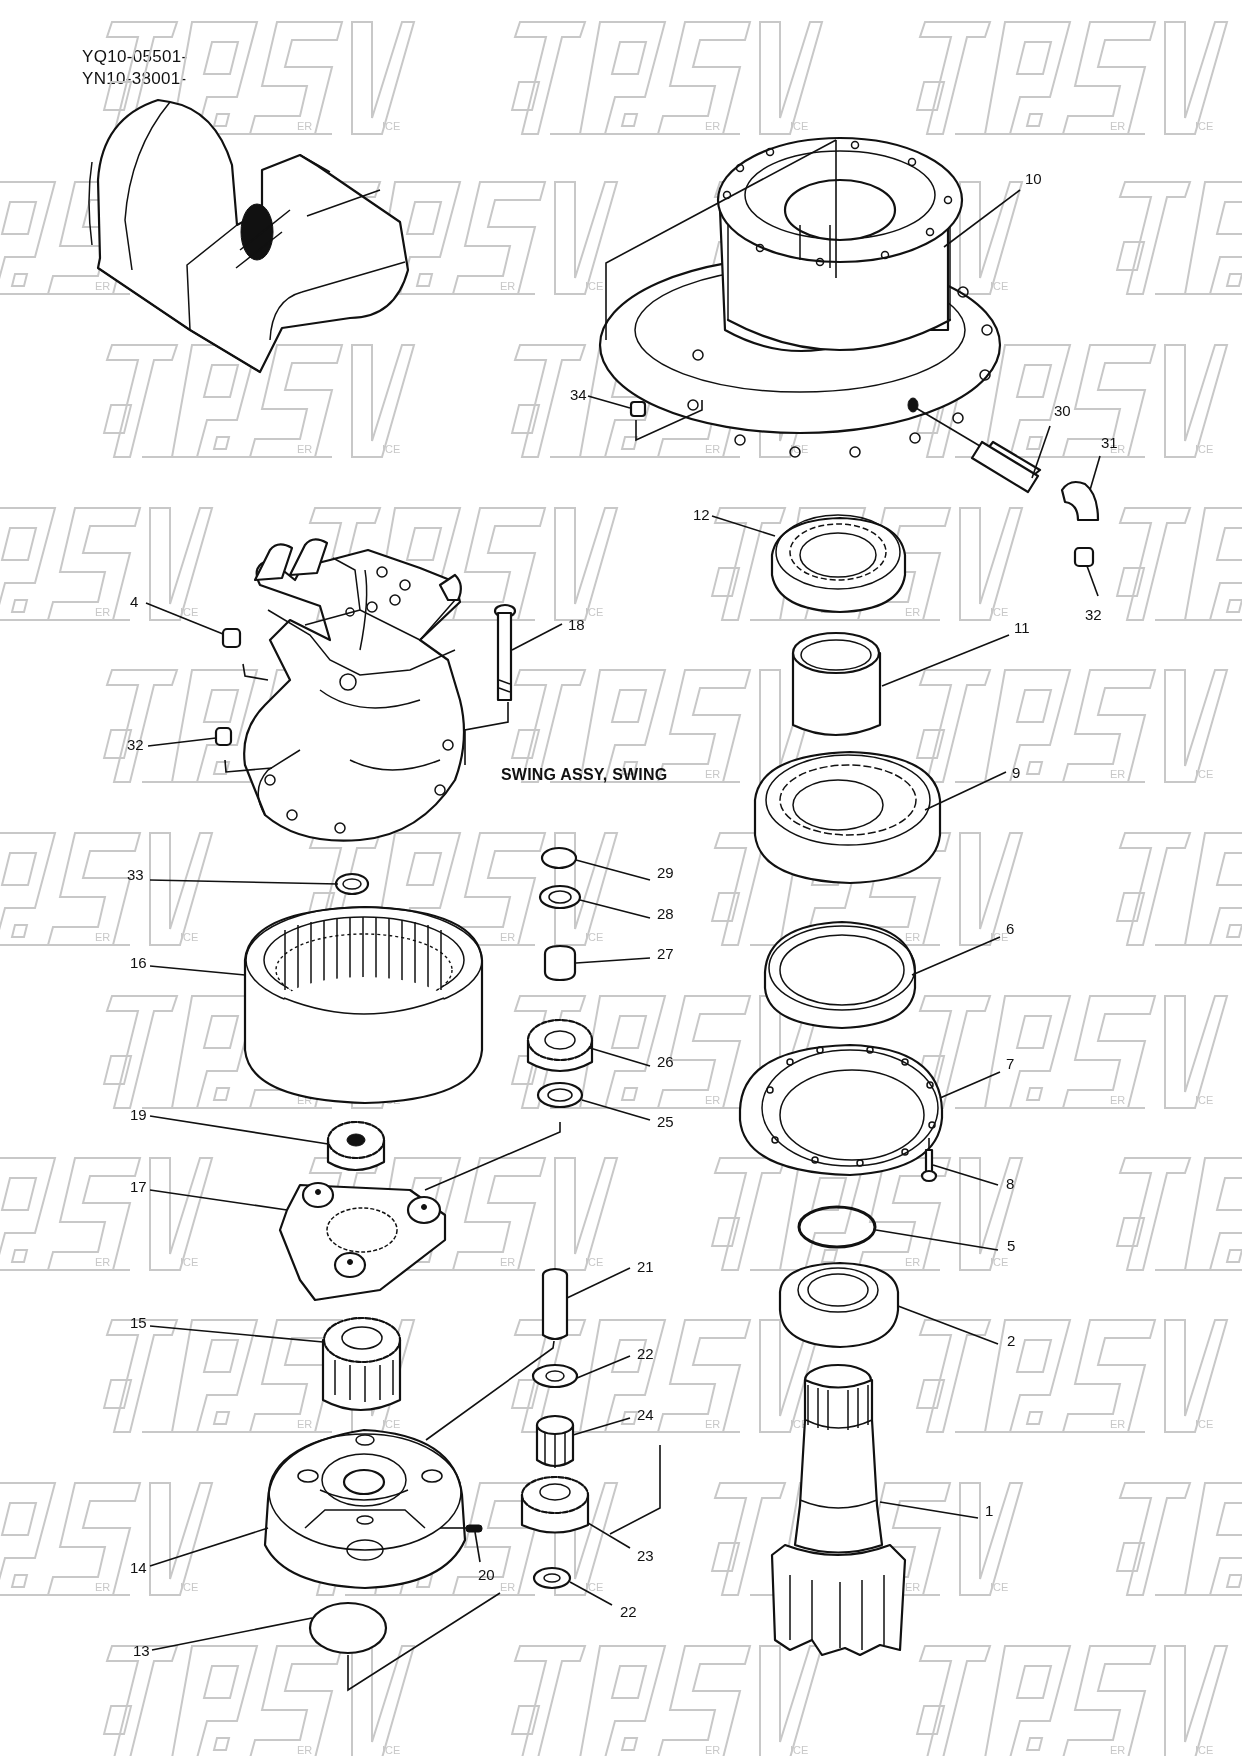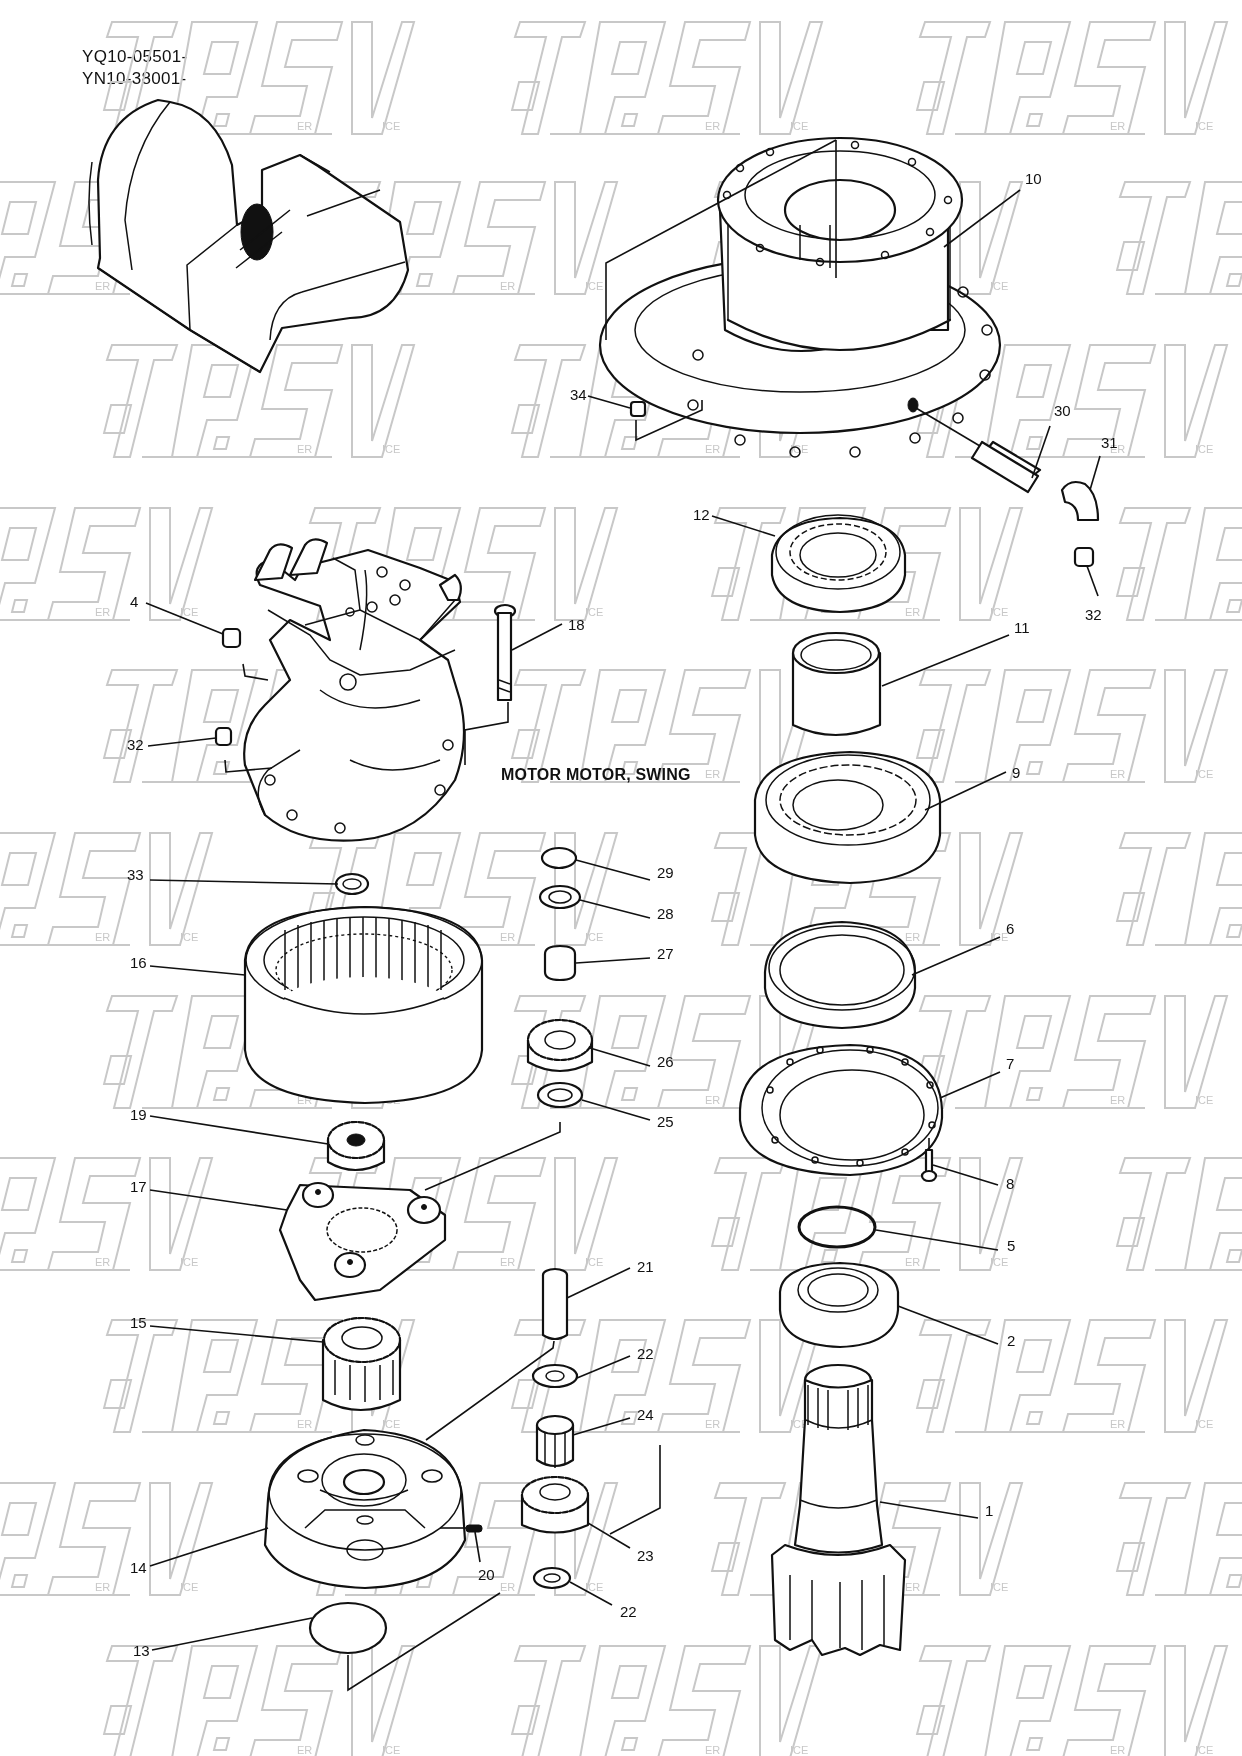--- a/index.html
+++ b/index.html
@@ -417,13 +417,13 @@
       <text x="657" y="878" class="callout">29</text>
       <text x="1054" y="416" class="callout">30</text>
       <text x="1101" y="448" class="callout">31</text>
       <text x="1085" y="620" class="callout">32</text>
       <text x="127" y="750" class="callout">32</text>
       <text x="127" y="880" class="callout">33</text>
       <text x="570" y="400" class="callout">34</text>
     </g>
 </svg>
 
-<div class="caption">MOTOR MOTOR, SWING</div>
+<div class="caption">SWING ASSY, SWING</div>
 
 </body></html>

